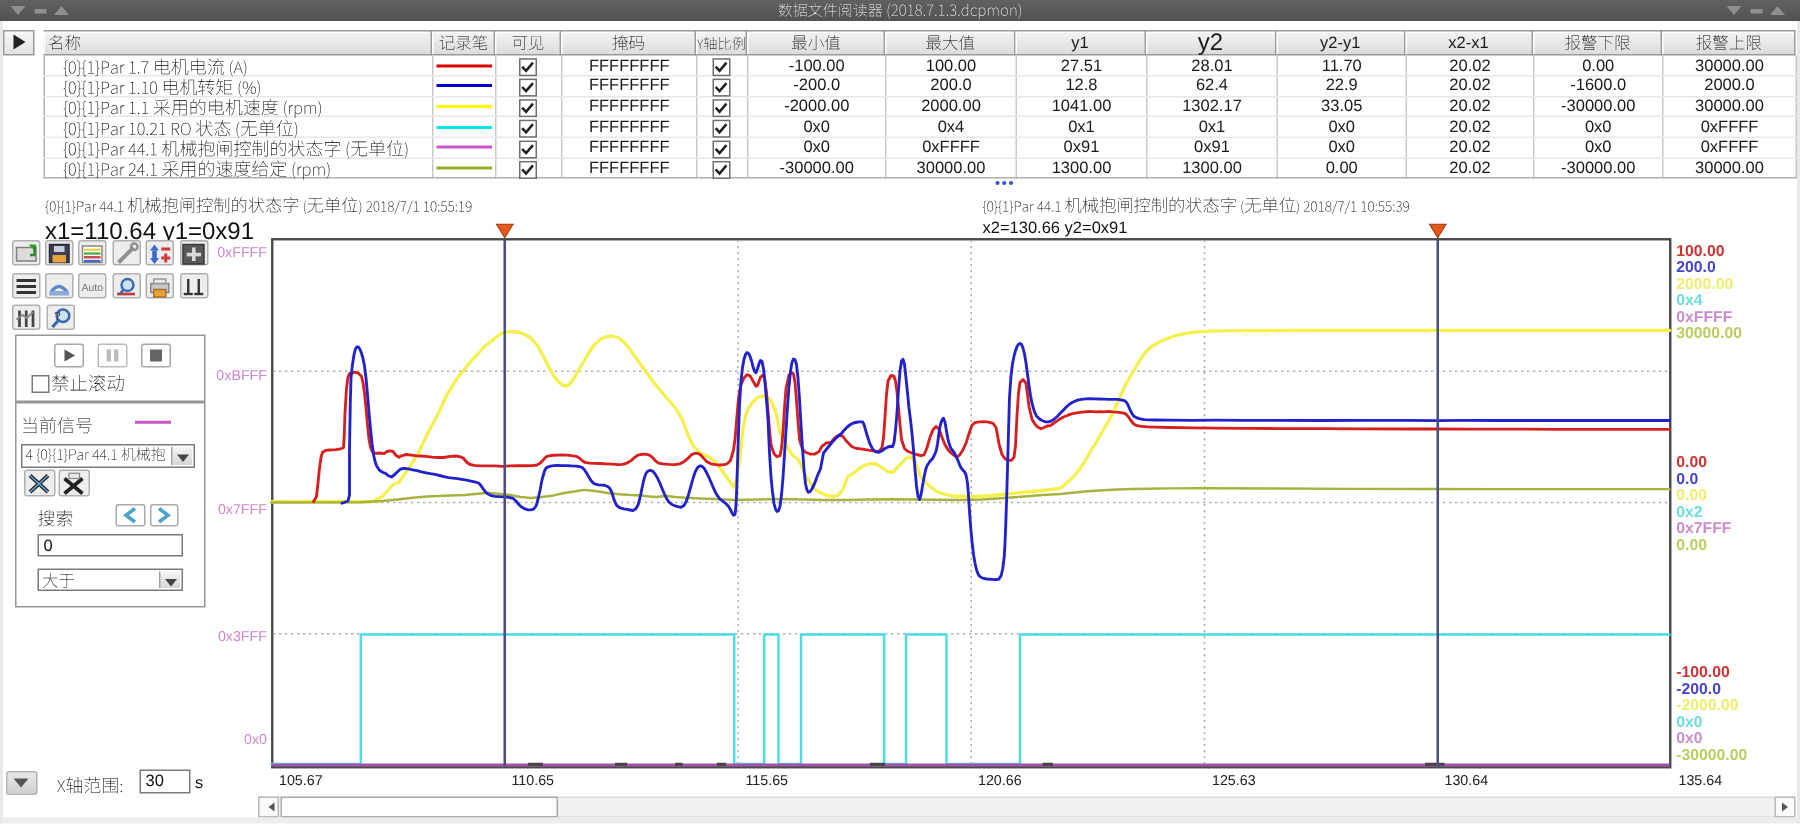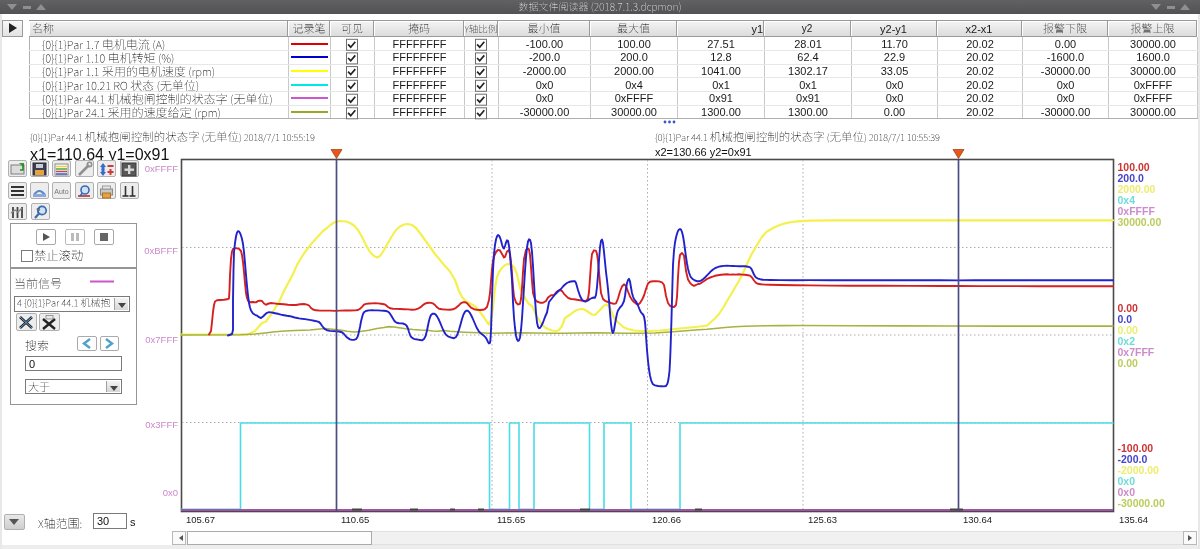--- a/index.html
+++ b/index.html
@@ -30,22 +30,22 @@
  <div class="wicon" style="left:1180px;top:3px;border:5px solid transparent;border-bottom:6px solid #8f8f8f;margin-top:-4px"></div>
 </div>
 
 <div class="hcell" style="left:29px;width:259px;"></div>
 <div class="hcell" style="left:288px;width:42px;"></div>
 <div class="hcell" style="left:330px;width:44px;"></div>
 <div class="hcell" style="left:374px;width:90px;"></div>
 <div class="hcell" style="left:464px;width:34px;"></div>
 <div class="hcell" style="left:498px;width:92px;"></div>
 <div class="hcell" style="left:590px;width:87px;"></div>
-<div class="hcell" style="left:677px;width:87px;font-size:11px;text-align:right;line-height:16px;color:#1a1a1a;">y1</div>
-<div class="hcell" style="left:764px;width:87px;font-size:10px;text-align:center;line-height:16px;color:#1a1a1a;">y2</div>
+<div class="hcell" style="left:677px;width:87px;font-size:11px;text-align:center;line-height:16px;color:#1a1a1a;">y1</div>
+<div class="hcell" style="left:764px;width:87px;font-size:16px;text-align:center;line-height:16px;color:#1a1a1a;">y2</div>
 <div class="hcell" style="left:851px;width:86px;font-size:11px;text-align:center;line-height:16px;color:#1a1a1a;">y2-y1</div>
 <div class="hcell" style="left:937px;width:85px;font-size:11px;text-align:center;line-height:16px;color:#1a1a1a;">x2-x1</div>
 <div class="hcell" style="left:1022px;width:86px;"></div>
 <div class="hcell" style="left:1108px;width:89px;"></div>
 
 <div class="abs" style="left:2px;top:20px;width:21px;height:17px;background:linear-gradient(#f8f8f8,#e2e2e2);border:1px solid #9a9a9a"></div>
 <div class="abs" style="left:9px;top:23px;width:0;height:0;border:5px solid transparent;border-left:8px solid #222"></div>
 
 <table class="abs" id="tbl">
 <colgroup>
@@ -89,21 +89,21 @@
         <td></td>
         <td>FFFFFFFF</td>
         <td></td>
         <td>-200.0</td>
         <td>200.0</td>
         <td>12.8</td>
         <td>62.4</td>
         <td>22.9</td>
         <td>20.02</td>
         <td>-1600.0</td>
-        <td>1600.0</td>
+        <td>2000.0</td>
       </tr>
       <tr style="height:13.66px">
         <td></td>
         <td>
           <div class="pen" style="background:#ffff00"></div>
         </td>
         <td></td>
         <td>FFFFFFFF</td>
         <td></td>
         <td>-2000.00</td>

